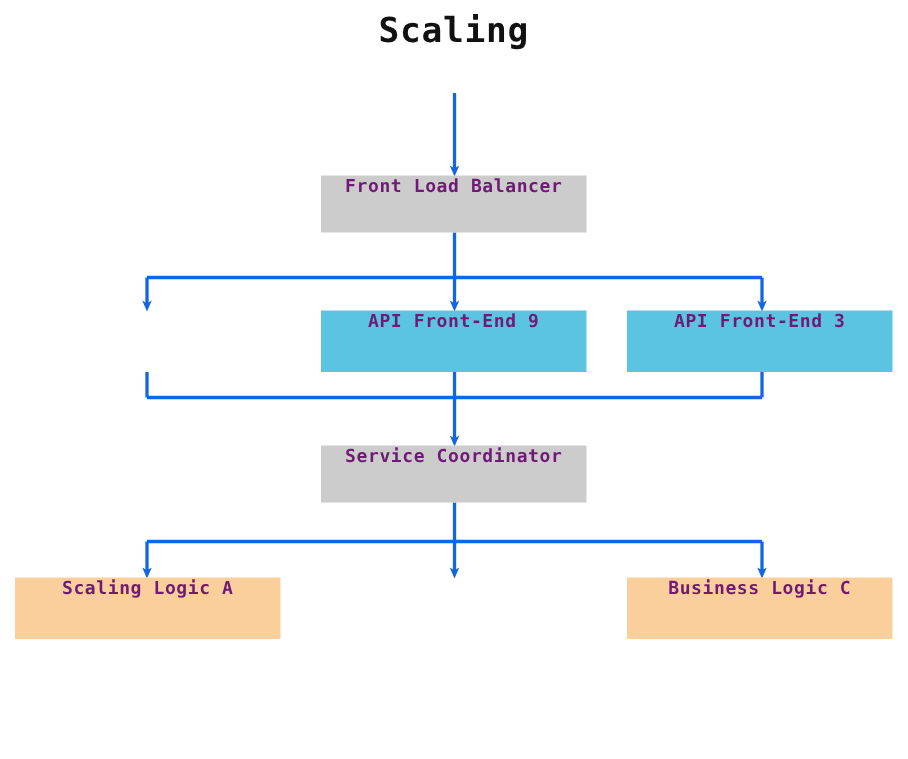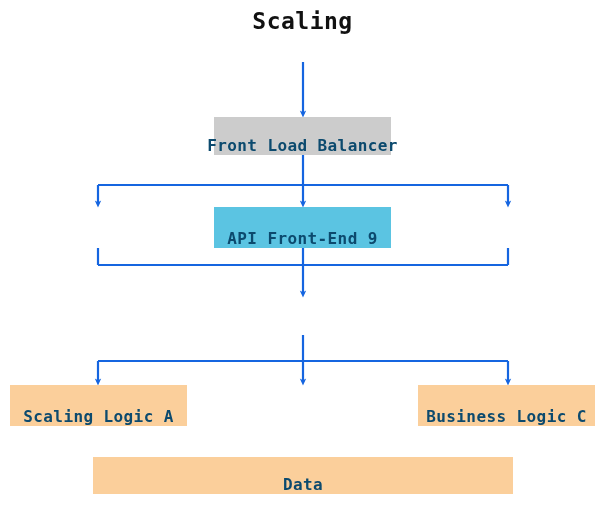--- a/index.html
+++ b/index.html
@@ -37,25 +37,25 @@
     font-family: "DejaVu Sans Mono", "Liberation Mono", monospace;
     font-size: 23px;
     font-weight: bold;
     color: #111111;
     letter-spacing: 0.5px;
   }
   .node {
     position: absolute;
     box-sizing: border-box;
     display: flex;
-    align-items: flex-end;
+    align-items: flex-start;
     justify-content: center;
-    color: #0c4a6e;
+    color: #701a75;
     font-family: "DejaVu Sans Mono", "Liberation Mono", monospace;
-    font-size: 16px;
+    font-size: 12px;
     font-weight: bold;
     letter-spacing: 0.4px;
     white-space: nowrap;
     text-align: center;
   }
   .node-gray   { background: #cccccc; }
   .node-blue   { background: #5bc4e2; }
   .node-orange { background: #fbcf9b; }
 </style>
 </head>
@@ -96,26 +96,29 @@
     </g>
   </svg>
 
   <div class="node node-gray" style="left:214px; top:117px; width:177px; height:38px;">
     <span>Front Load Balancer</span>
   </div>
 
   <div class="node node-blue" style="left:214px; top:207px; width:177px; height:41px;">
     <span>API Front-End 9</span>
   </div>
+  <div class="node node-blue" style="left:418px; top:207px; width:177px; height:41px;">
+    <span>API Front-End 3</span>
+  </div>
 
+  <div class="node node-gray" style="left:214px; top:297px; width:177px; height:38px;">
+    <span>Service Coordinator</span>
+  </div>
 
   <div class="node node-orange" style="left:10px; top:385px; width:177px; height:41px;">
     <span>Scaling Logic A</span>
   </div>
   <div class="node node-orange" style="left:418px; top:385px; width:177px; height:41px;">
     <span>Business Logic C</span>
   </div>
 
-  <div class="node node-orange" style="left:93px; top:457px; width:420px; height:37px;">
-    <span>Data</span>
-  </div>
 
 </div>
 
 </body></html>

